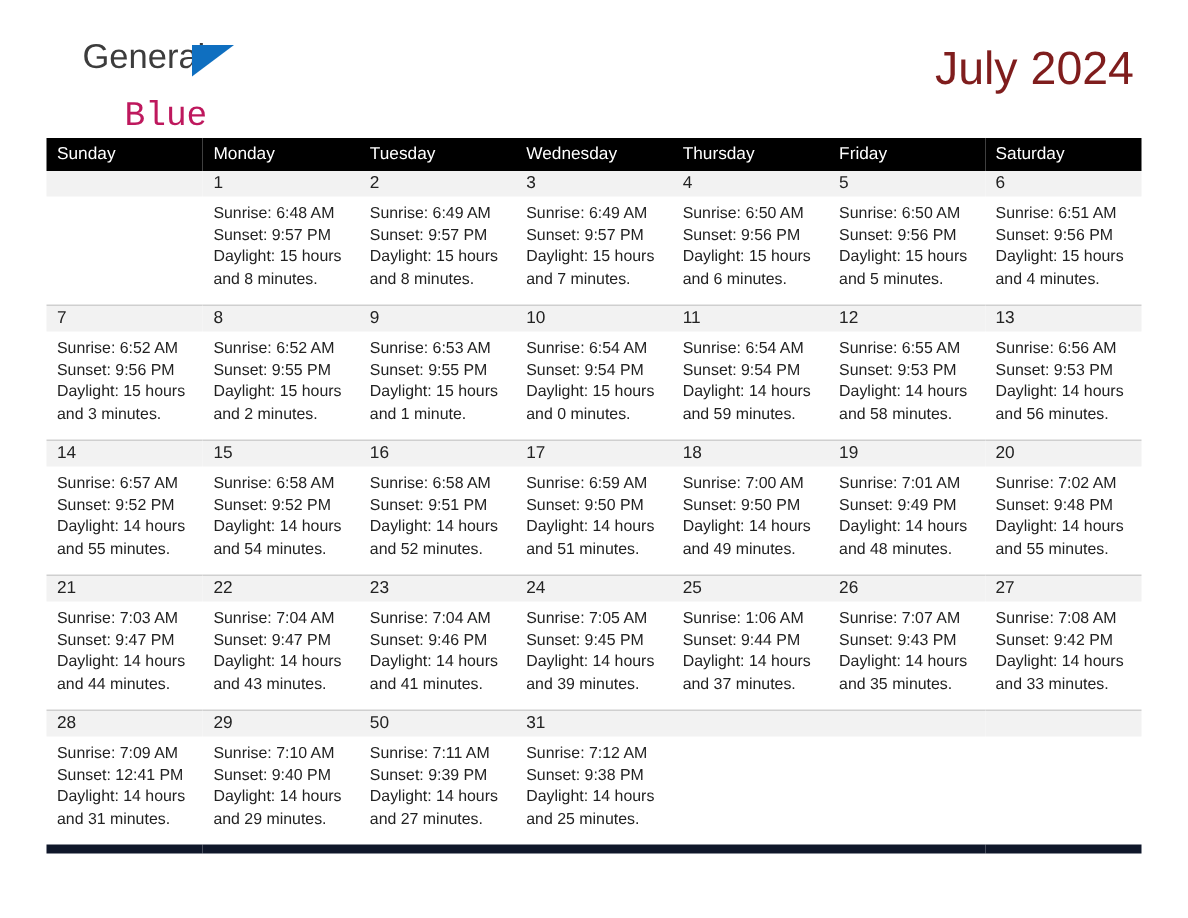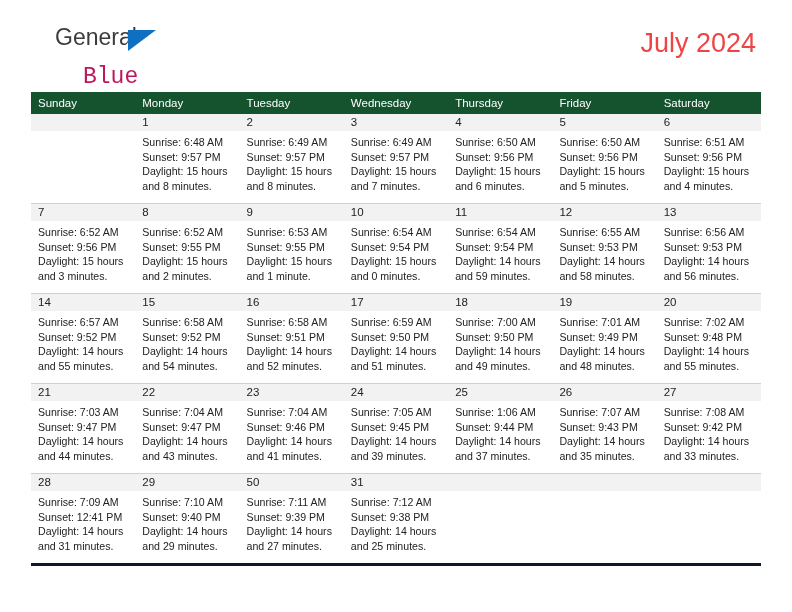--- a/index.html
+++ b/index.html
@@ -58,22 +58,22 @@
     top: 40px;
     font-size: 23px;
     color: #be185d;
     font-family: Liberation Mono, monospace;
   }
   .title-block {
     text-align: right;
     padding-top: 2px;
   }
   .cal-title {
-    font-size: 27px;
-    color: #ef4444;
+    font-size: 31px;
+    color: #7f1d1d;
     font-weight: normal;
     line-height: 1.15;
     white-space: nowrap;
   }
   .cal-subtitle {
     font-size: 14.5px;
     color: #1c1c1c;
     margin-top: 11px;
     white-space: nowrap;
   }
@@ -83,21 +83,21 @@
     padding: 0 31px;
     margin-top: 14px;
     box-sizing: border-box;
   }
   table.calendar {
     width: 730px;
     border-collapse: collapse;
     table-layout: fixed;
   }
   table.calendar th {
-    background: #14532d;
+    background: #000000;
     color: #ffffff;
     font-weight: normal;
     font-size: 11.5px;
     text-align: left;
     padding: 5px 0 5px 7px;
     height: 20px;
     box-sizing: border-box;
   }
   .week-row td {
     vertical-align: top;
@@ -125,21 +125,21 @@
     padding: 4px 6px 0 7px;
     font-size: 10.6px;
     line-height: 14.6px;
     color: #222222;
   }
   .lines div {
     white-space: nowrap;
   }
   
   .week-row:last-child td {
-    border-bottom: 3px solid #0f172a;
+    border-bottom: 6px solid #0f172a;
   }
 </style>
 </head>
 <body>
 
 <div class="page">
 
   <div class="header">
 
     <div class="logo">

